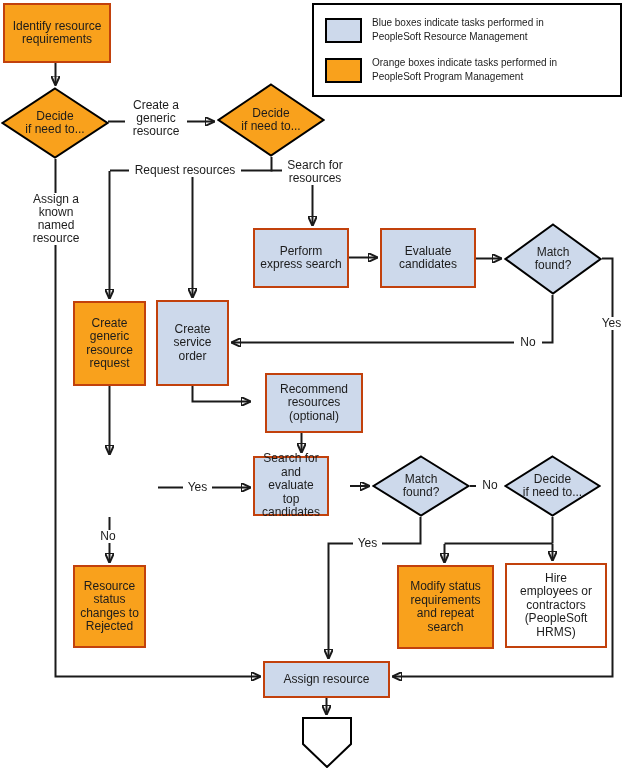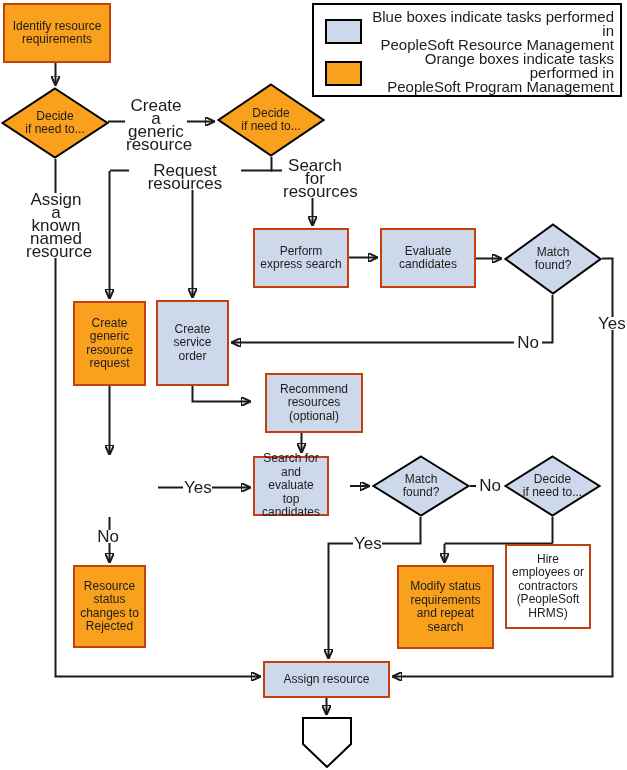--- a/index.html
+++ b/index.html
@@ -19,32 +19,32 @@
   .orange{background:#F9A11C;}
   .blue{background:#CDD9EB;}
   .whitebox{background:#ffffff;}
   .shape{background:transparent;}
   .shape svg{position:absolute;left:0;top:0;width:100%;height:100%;}
   .shape polygon{stroke:#000;stroke-width:2;}
   .fill-orange polygon{fill:#F9A11C;}
   .fill-blue polygon{fill:#CDD9EB;}
   .fill-white polygon{fill:#ffffff;}
   .elabel{
-    position:absolute;background:#ffffff;font-size:17px;line-height:13px;
+    position:absolute;background:#ffffff;font-size:12px;line-height:13px;
     text-align:center;white-space:pre-line;padding:0 1px;z-index:2;
   }
   .legend{
     position:absolute;left:312px;top:3px;width:310px;height:94px;
     border:2px solid #000;background:#fff;box-sizing:border-box;
     display:flex;flex-direction:column;justify-content:space-around;
     padding:5px 6px 5px 11px;z-index:2;
   }
   .lrow{display:flex;align-items:center;}
   .lswatch{width:37px;height:25px;border:2px solid #000;box-sizing:border-box;flex:none;margin-right:10px;}
-  .ltext{flex:1;text-align:right;font-size:15px;line-height:14px;white-space:pre-line;}
+  .ltext{flex:1;text-align:left;font-size:10px;line-height:14px;white-space:pre-line;}
 </style>
 </head>
 <body>
 
 <div class="canvas">
 
   <svg class="wires" width="627" height="770" viewBox="0 0 627 770">
     <defs>
       <marker id="ah" markerUnits="userSpaceOnUse" markerWidth="10" markerHeight="9" refX="9.5" refY="4.5" orient="auto">
         <path d="M0,0 L10,4.5 L0,9 Z" fill="#1a1a1a" stroke="none"></path>
@@ -115,21 +115,21 @@
 status
 changes to
 Rejected</span>
   </div>
   <div class="node rect orange" style="left:397px;top:565px;width:97px;height:84px">
     <span class="txt">Modify status
 requirements
 and repeat
 search</span>
   </div>
-  <div class="node rect whitebox" style="left:505px;top:544px;width:86px;height:85px">
+  <div class="node rect whitebox" style="left:505px;top:563px;width:102px;height:85px">
     <span class="txt">Hire
 employees or
 contractors
 (PeopleSoft
 HRMS)</span>
   </div>
   <div class="node rect blue" style="left:263px;top:661px;width:127px;height:37px">
     <span class="txt">Assign resource</span>
   </div>
 

